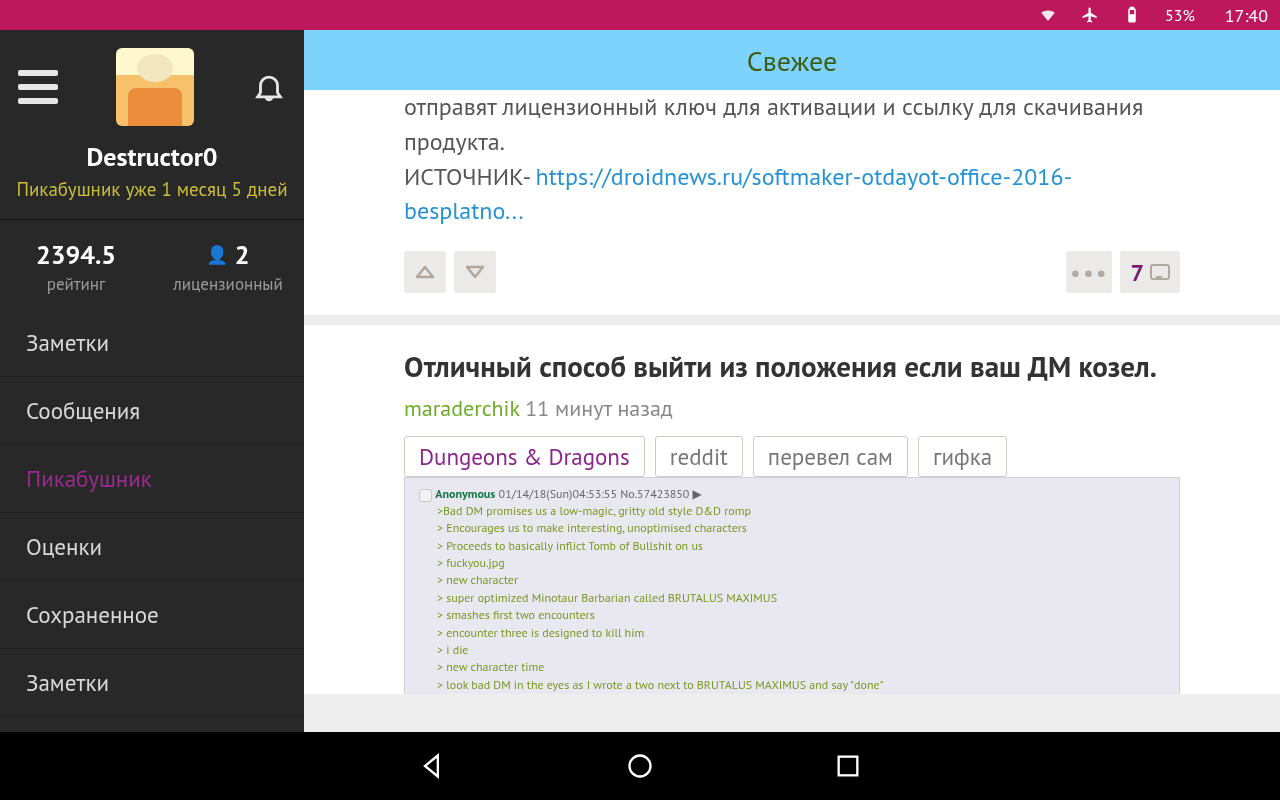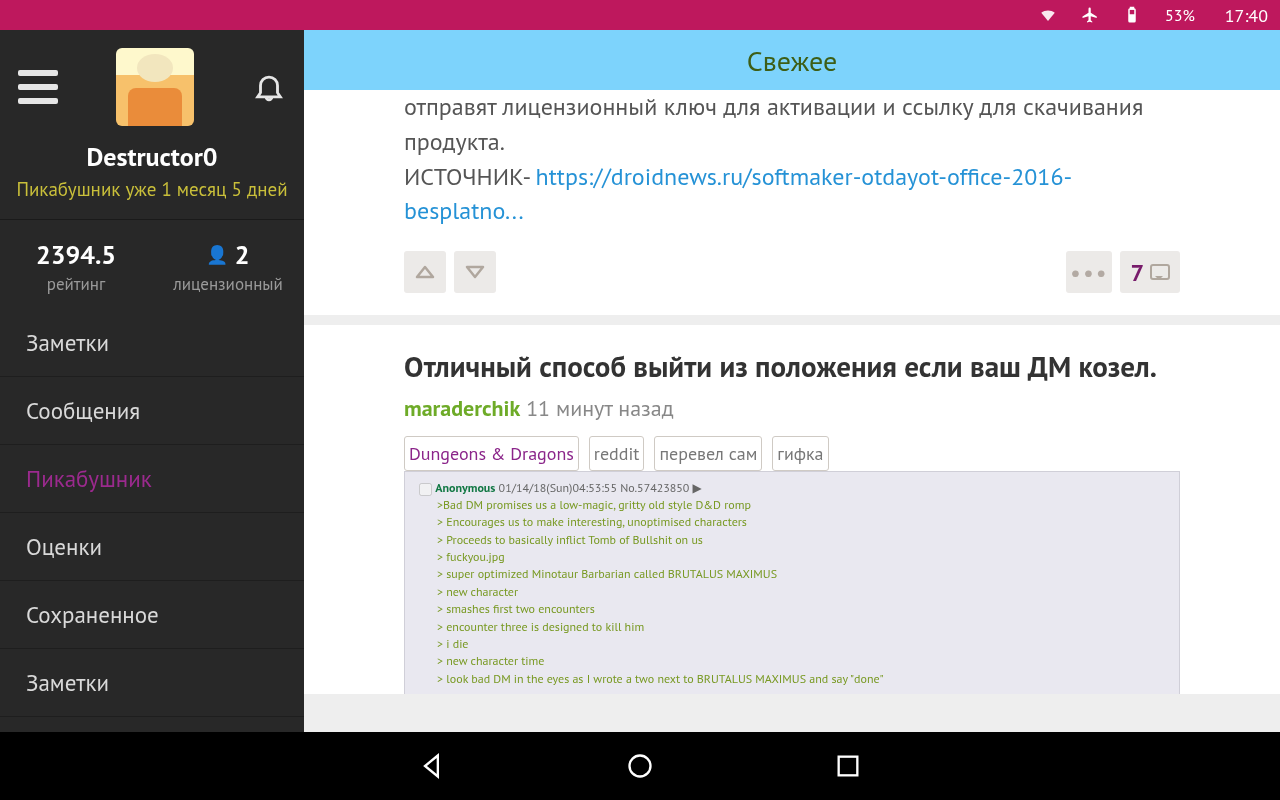--- a/index.html
+++ b/index.html
@@ -35,24 +35,24 @@
 .vbtn{width:42px;height:42px;background:#eceae8;border-radius:3px;display:flex;align-items:center;justify-content:center;cursor:pointer}
 .right-actions{display:flex;gap:8px;align-items:center}
 .dots{width:46px;height:42px;background:#eceae8;border-radius:3px;display:flex;align-items:center;justify-content:center;color:#b3aaa3;font-size:24px;letter-spacing:2px}
 .comments{height:42px;background:#eceae8;border-radius:3px;display:flex;align-items:center;gap:6px;padding:0 10px;font-size:24px;font-weight:700;color:#781c6b}
 .bubble{width:20px;height:16px;border:2px solid #b0a79e;border-radius:3px;position:relative}
 .bubble::after{content:"";position:absolute;bottom:-6px;left:3px;width:0;height:0;border:4px solid transparent;border-top-color:#b0a79e}
 .sep{height:10px;background:#eeeeee}
 .post2{background:#fff;padding:22px 100px 0 100px}
 .post2 h2{font-size:29px;font-weight:700;color:#333;line-height:1.35}
 .meta{margin-top:8px;font-size:22px}
-.meta .author{color:#6eab28;font-weight:700}
+.meta .author{color:#6eab28;font-weight:400}
 .meta .time{color:#888}
 .tags{display:flex;gap:10px;margin-top:14px;flex-wrap:wrap}
-.tag{border:1px solid #cfcac4;border-radius:3px;padding:5px 4px;font-size:18px;color:#777;cursor:pointer}
+.tag{border:1px solid #cfcac4;border-radius:3px;padding:5px 14px;font-size:23px;color:#777;cursor:pointer}
 .tag.primary{color:#8b258a}
 .chanimg{margin-top:0;background:#e9e8f0;border:1px solid #d0cfd8;padding:8px 14px 14px;font-family:Arial,sans-serif;font-size:12px;color:#707070}
 .chanimg .hdr{color:#666}
 .chanimg .hdr .anon{color:#117743;font-weight:700}
 .chanimg .gt{color:#789922;margin-left:18px;line-height:1.45}
 .navbar{height:68px;background:#000;display:flex;align-items:center;justify-content:center;gap:180px}
 .navbtn{width:28px;height:28px;cursor:pointer}
 svg{display:block}
 .persons{font-size:18px;color:#fff;margin-right:2px}
 </style>
@@ -167,22 +167,22 @@
           <span class="tag">перевел сам</span>
           <span class="tag">гифка</span>
         </div>
         <div class="chanimg">
           <div class="hdr"><input type="checkbox" disabled="" style="vertical-align: middle;"> <span class="anon">Anonymous</span> <span>01/14/18(Sun)04:53:55 No.57423850 ▶</span></div>
           <div id="chan-lines">
               <div class="gt">&gt;Bad DM promises us a low-magic, gritty old style D&amp;D romp</div>
               <div class="gt">&gt; Encourages us to make interesting, unoptimised characters</div>
               <div class="gt">&gt; Proceeds to basically inflict Tomb of Bullshit on us</div>
               <div class="gt">&gt; fuckyou.jpg</div>
+              <div class="gt">&gt; new character</div>
               <div class="gt">&gt; super optimized Minotaur Barbarian called BRUTALUS MAXIMUS</div>
-              <div class="gt">&gt; new character</div>
               <div class="gt">&gt; smashes first two encounters</div>
               <div class="gt">&gt; encounter three is designed to kill him</div>
               <div class="gt">&gt; i die</div>
               <div class="gt">&gt; new character time</div>
               <div class="gt">&gt; look bad DM in the eyes as I wrote a two next to BRUTALUS MAXIMUS and say "done"</div>
             </div>
 
         </div>
       </article>
     </div>

